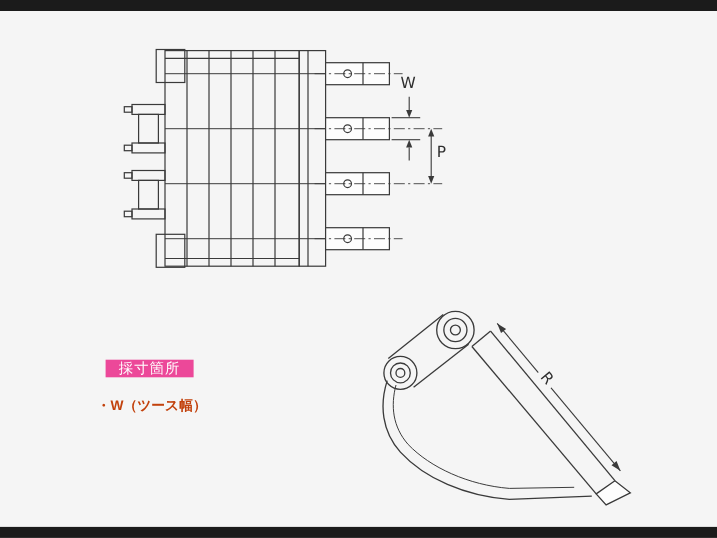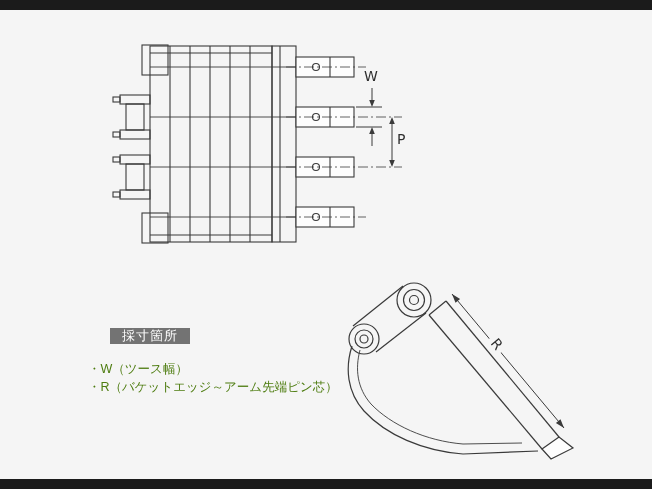--- a/index.html
+++ b/index.html
@@ -17,26 +17,26 @@
     font-family:"DejaVu Sans", sans-serif;
   }
   .dim-label.w{left:364px;top:68px;}
   .dim-label.p{left:397px;top:131px;}
   .dim-label.r{
     left:488px;top:336px;background:#f5f5f5;padding:0 4px;
     transform:rotate(50deg);
   }
   .legend{position:absolute;left:88px;top:326px;}
   .legend-title{
-    display:inline-block;margin-left:22px;background:#737373;color:#ffffff;
+    display:inline-block;margin-left:8px;background:#ec4899;color:#ffffff;
     font-size:13px;line-height:16px;padding:0 12px;letter-spacing:1px;
   }
   .legend-list{
     list-style:none;margin:16px 0 0 0;padding:0;
-    font-size:12.5px;line-height:18px;color:#4d7c0f;
+    font-size:12.5px;line-height:18px;color:#c2410c;font-weight:bold;
   }
 </style>
 </head>
 <body>
 
 <div class="stage">
 
   <div class="bar top"></div>
   <div class="bar bottom"></div>
 
@@ -153,17 +153,16 @@
   </svg>
 
   <div class="dim-label w">W</div>
   <div class="dim-label p">P</div>
   <div class="dim-label r">R</div>
 
   <div class="legend">
     <div class="legend-title">採寸箇所</div>
     <ul class="legend-list">
       <li>・W（ツース幅）</li>
-      <li>・R（バケットエッジ～アーム先端ピン芯）</li>
     </ul>
   </div>
 
 </div>
 
 </body></html>

